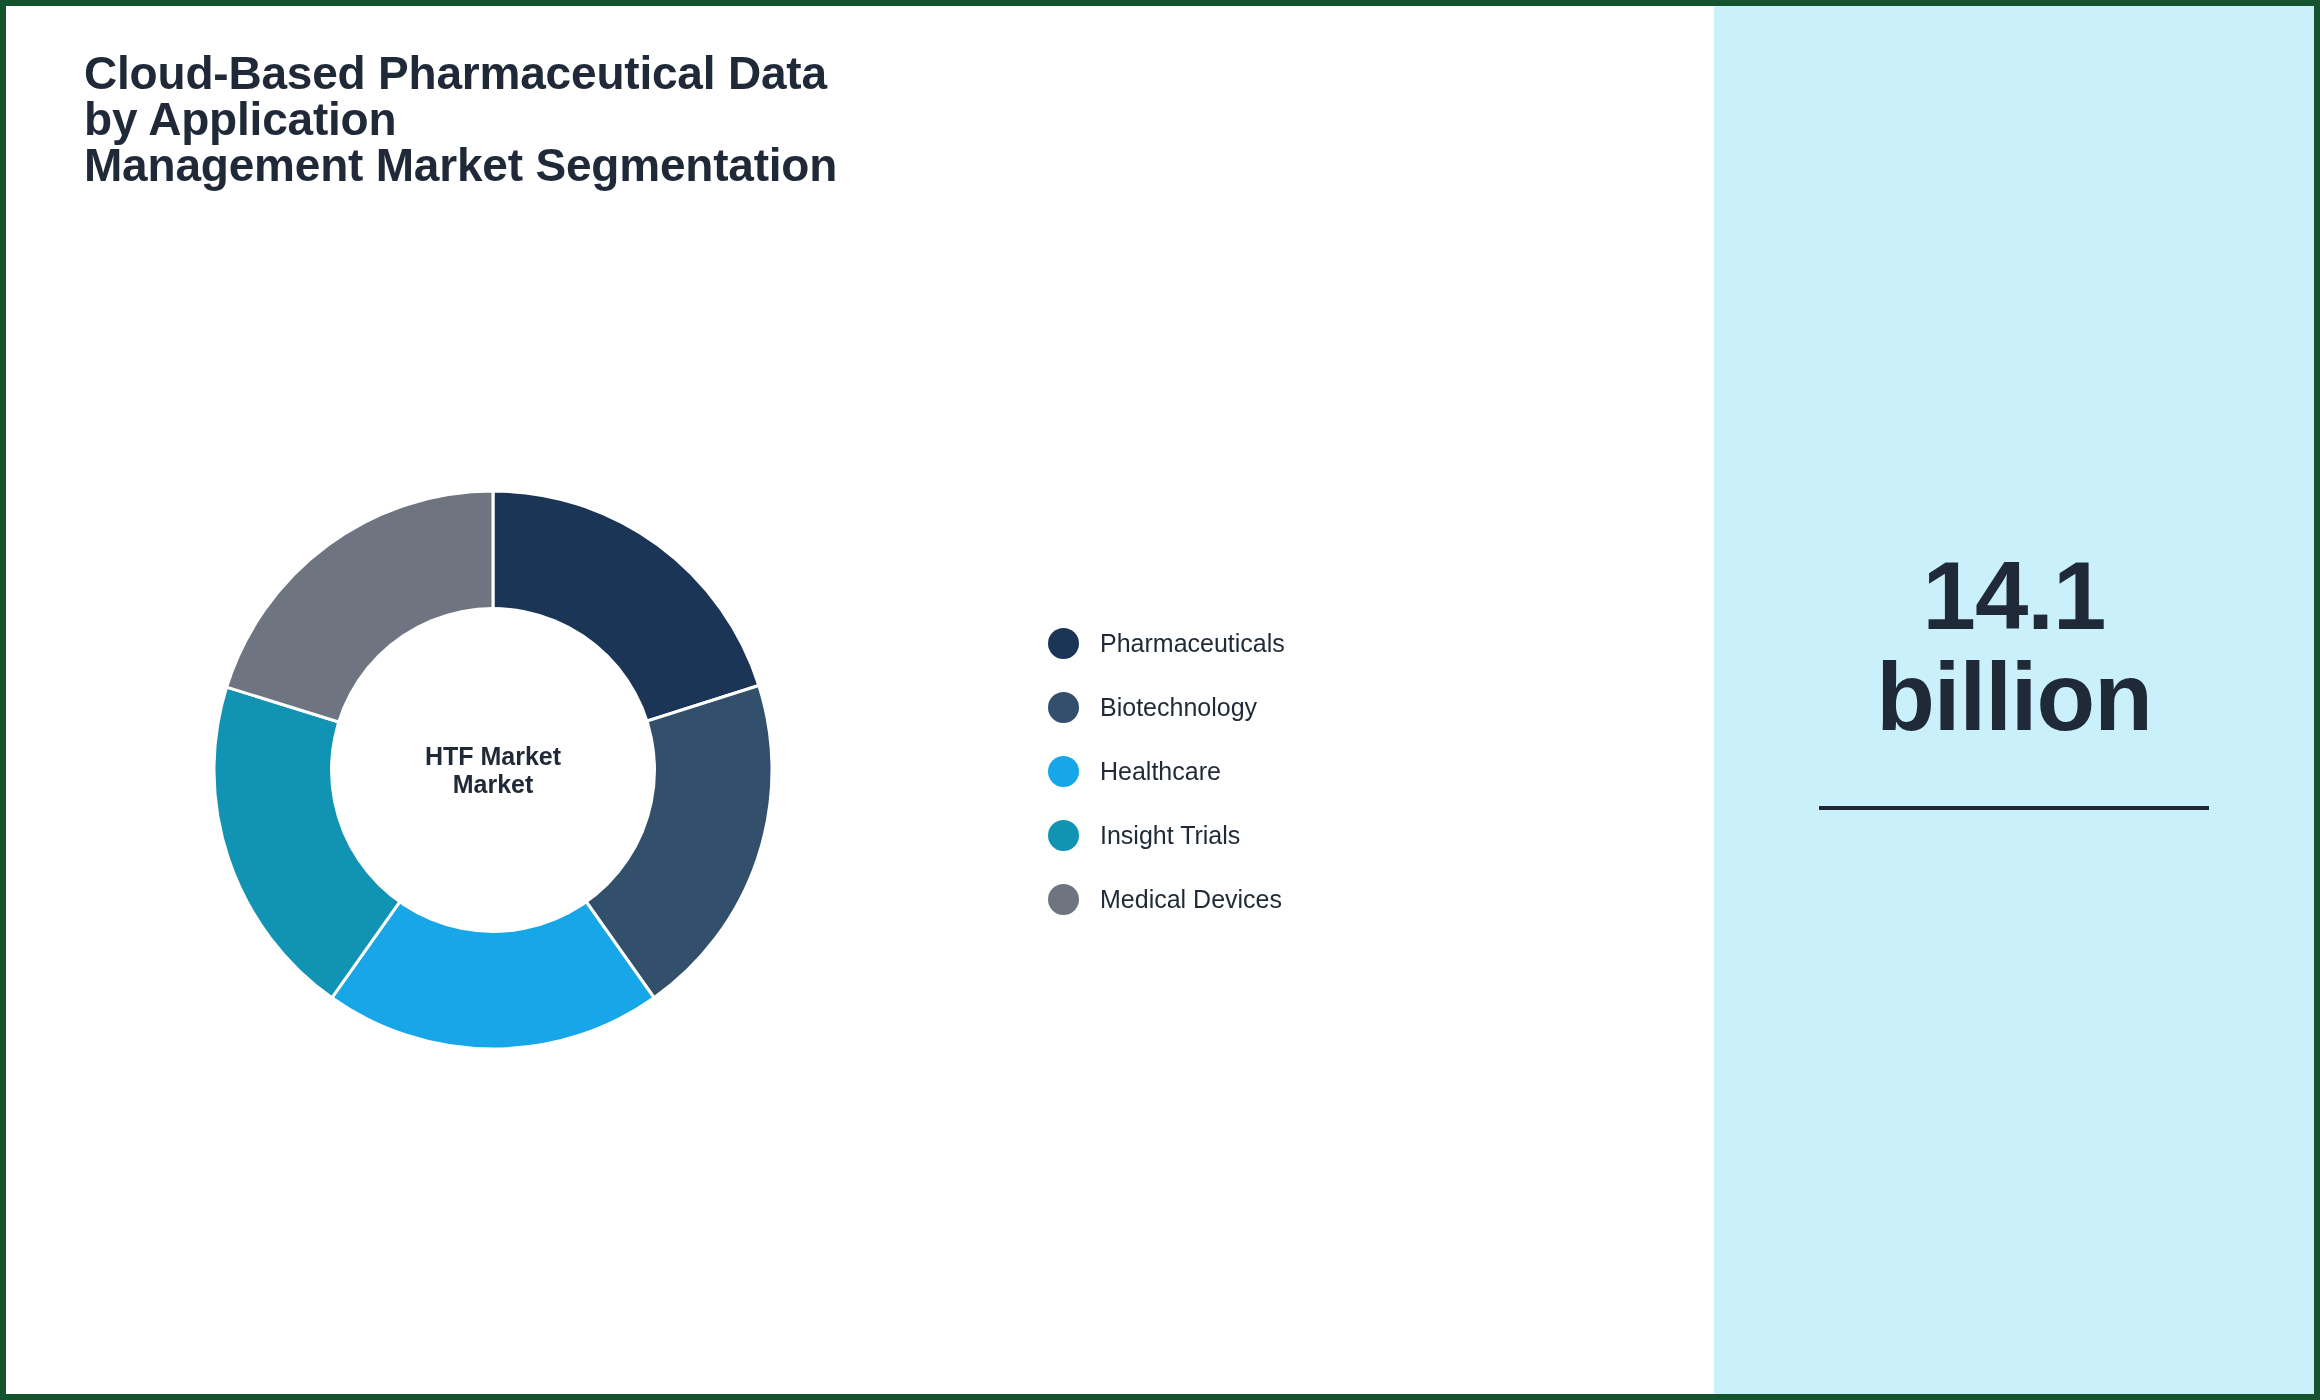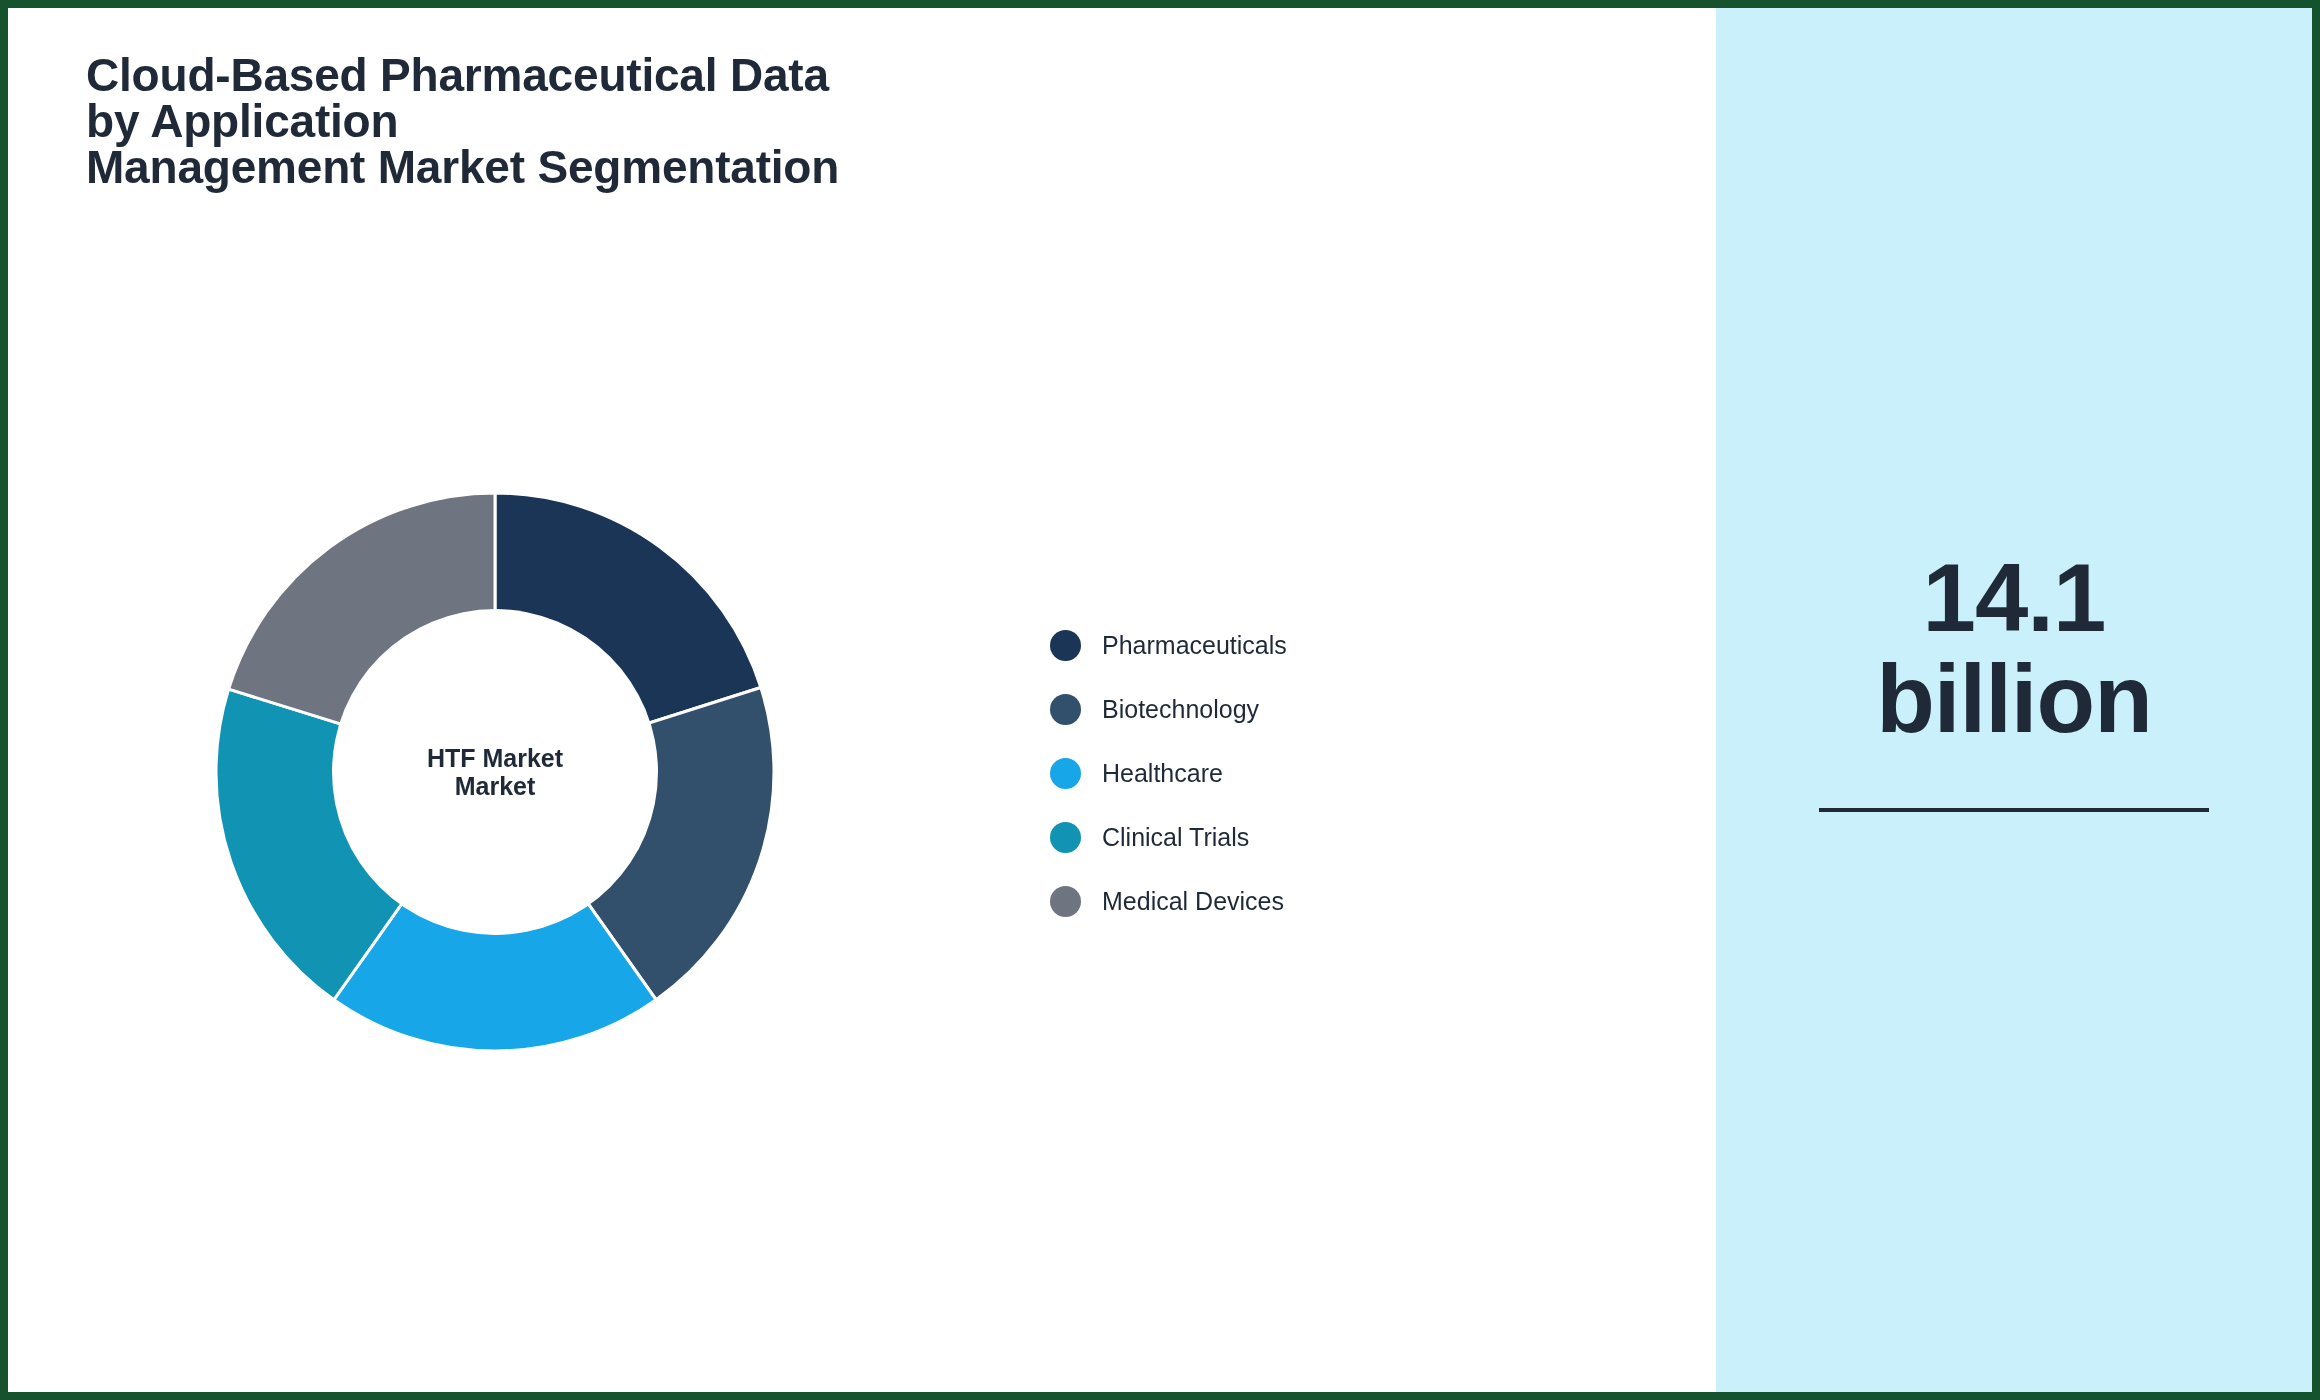--- a/index.html
+++ b/index.html
@@ -13,21 +13,21 @@
     font-family: "Liberation Sans", sans-serif;
     overflow: hidden;
   }
 
   #infographic {
     position: relative;
     width: 2320px;
     height: 1400px;
     background: #4d7c0f;
     box-sizing: border-box;
-    border: 8px solid #14532d;
+    border: 6px solid #14532d;
     display: flex;
     flex-direction: row;
     overflow: hidden;
     justify-content: space-between;
   }
 
   
   .left-panel {
     position: relative;
     width: 1708px;
@@ -223,21 +223,21 @@
         <div class="legend-row">
           <span class="legend-swatch" style="background: rgb(50, 80, 107);"></span>
           <span class="legend-label">Biotechnology</span>
         </div>
         <div class="legend-row">
           <span class="legend-swatch" style="background: rgb(23, 167, 232);"></span>
           <span class="legend-label">Healthcare</span>
         </div>
         <div class="legend-row">
           <span class="legend-swatch" style="background: rgb(17, 148, 179);"></span>
-          <span class="legend-label">Clinical Trials</span>
+          <span class="legend-label">Insight Trials</span>
         </div>
         <div class="legend-row">
           <span class="legend-swatch" style="background: rgb(110, 117, 129);"></span>
           <span class="legend-label">Medical Devices</span>
         </div>
       </div>
   </div>
 
   <div class="right-panel">
 

